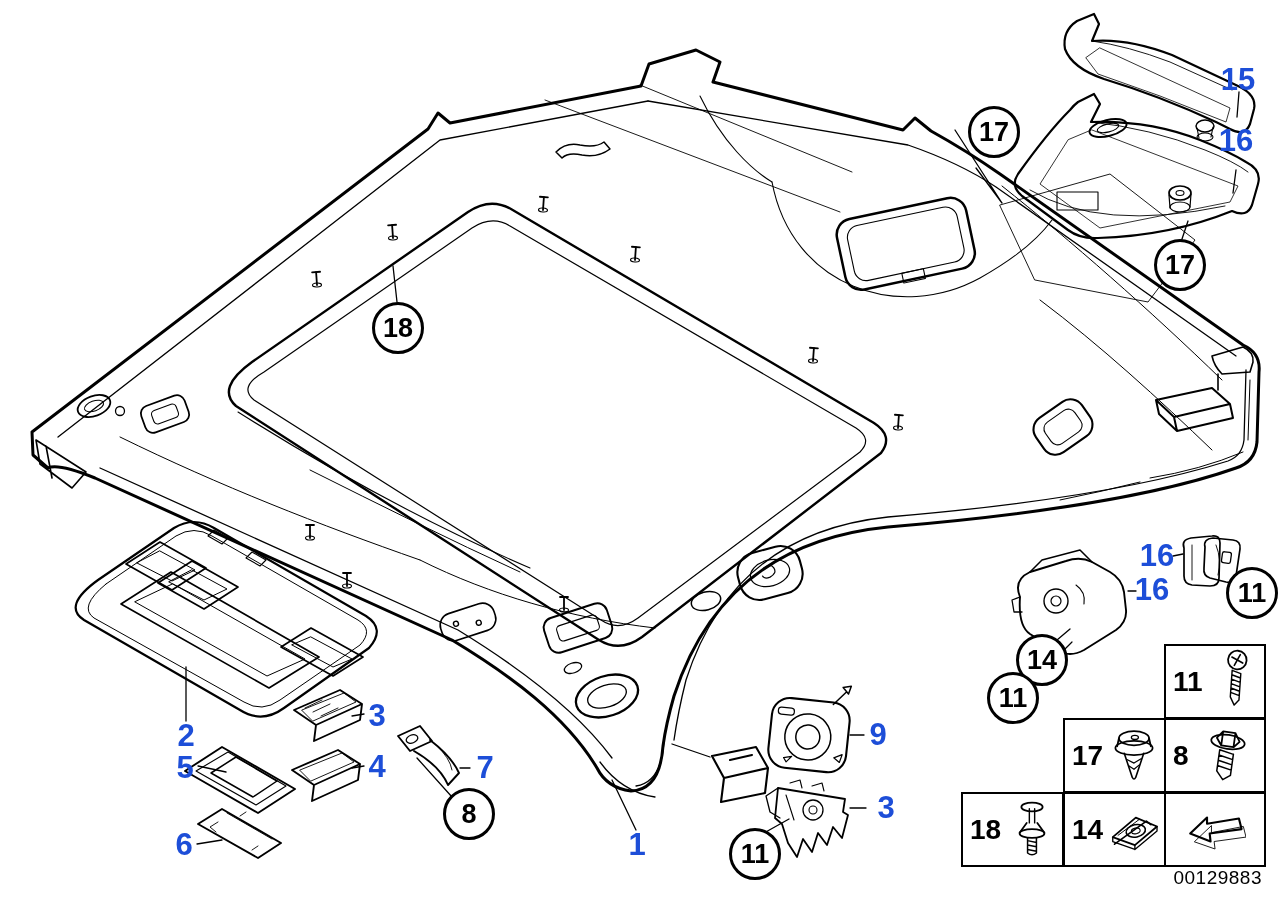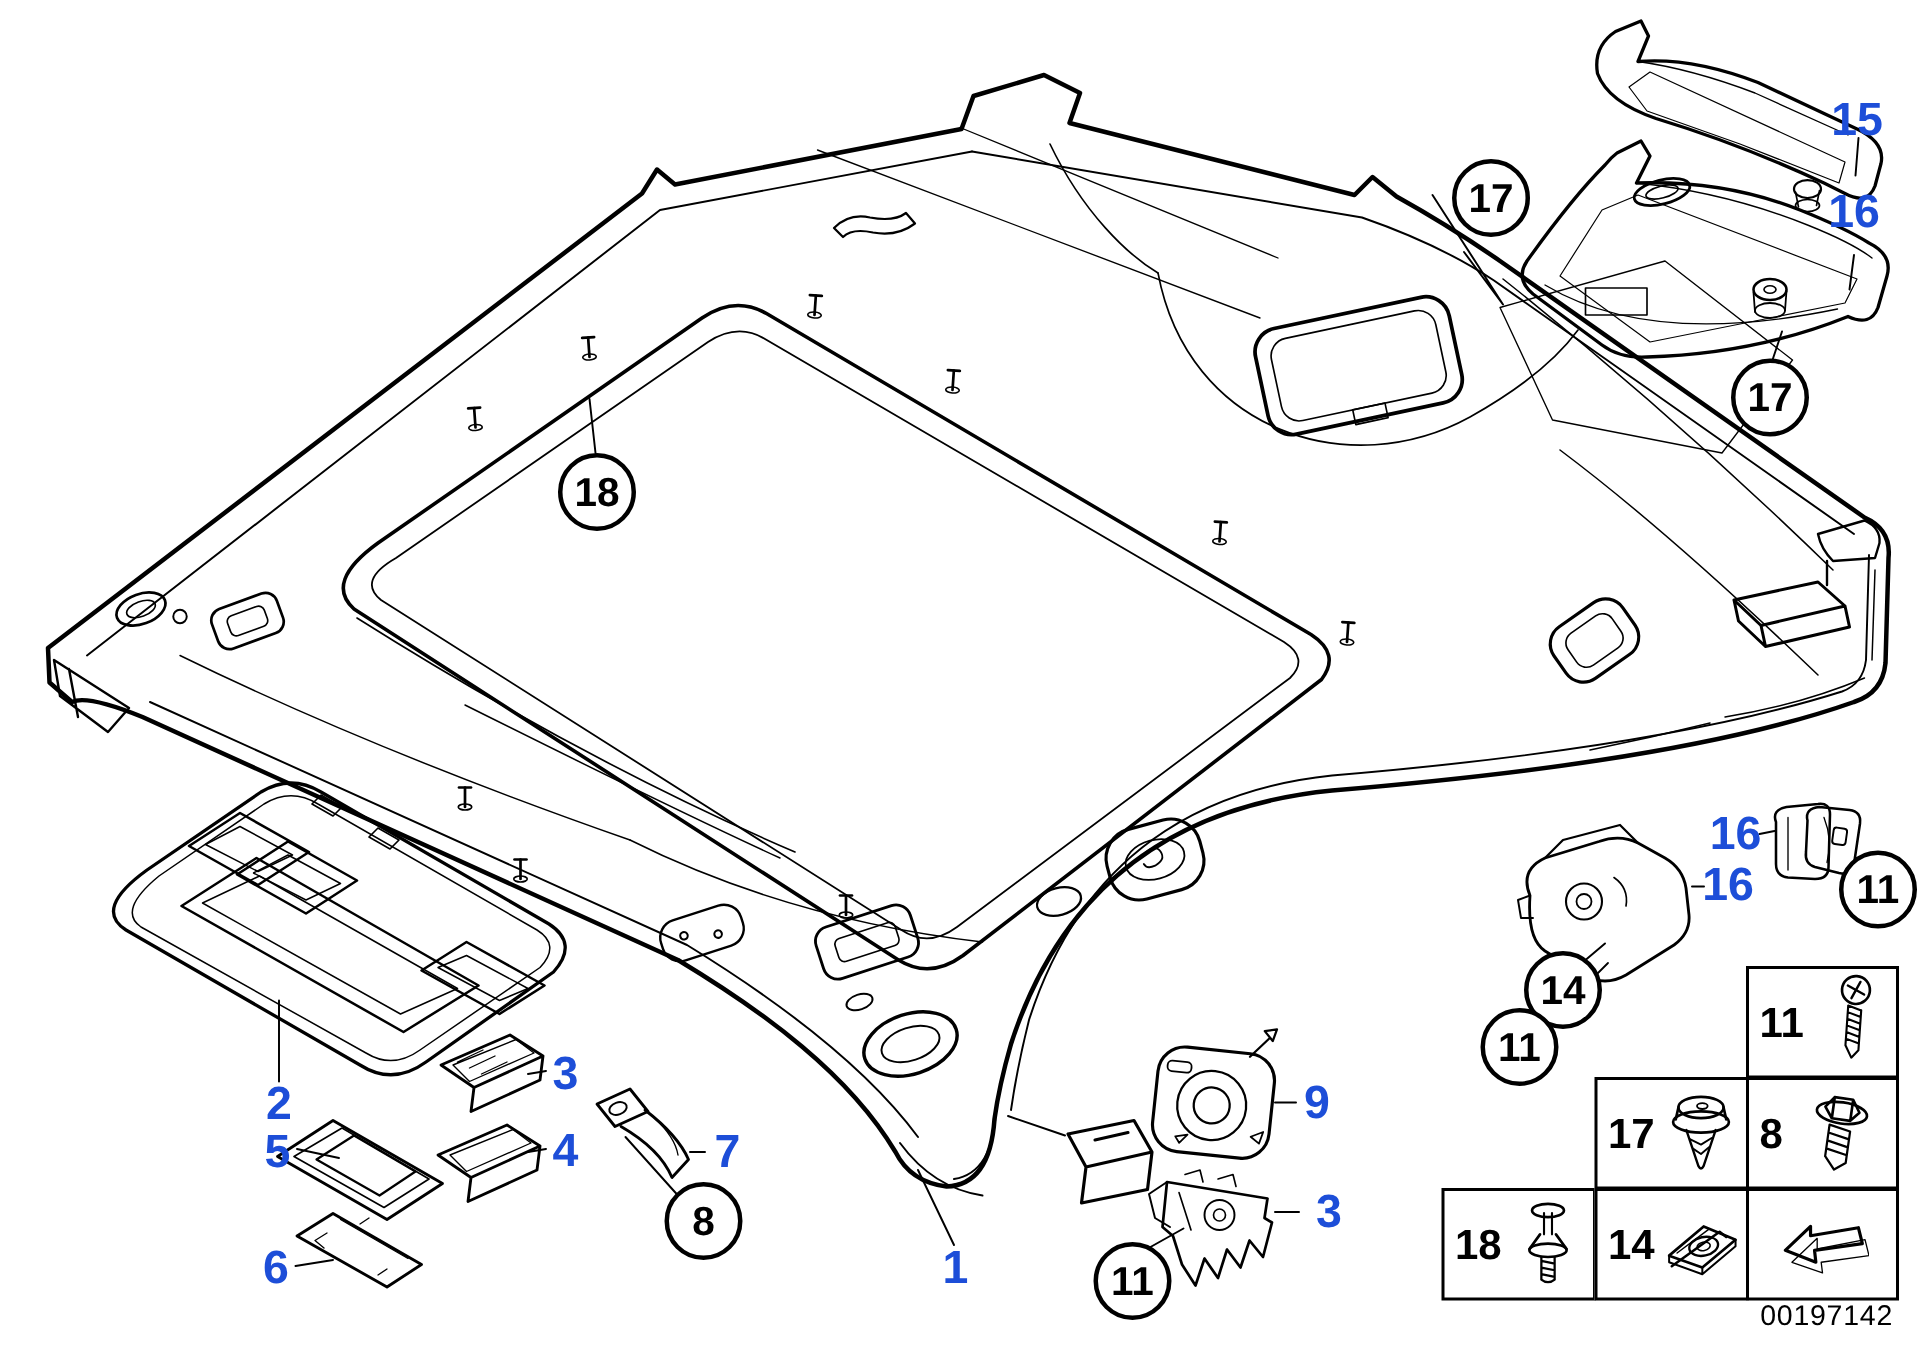--- a/index.html
+++ b/index.html
@@ -319,21 +319,21 @@
 </div>
 <div class="cell" style="left:1164px;top:792px;width:102px;height:75px;">
   <span class="ic">
     <svg viewBox="-35 -37 70 74">
       <path fill="#000" stroke="none" d="M-23 13 L-4 -5 L-4 3 L32 -4 L35 8 L-1 13 L0 21 Z"></path>
       <path fill="#fff" stroke-width="2.4" d="M-28 4 L-9 -14 L-9 -7 L27 -13 L30 -1 L-6 4 L-5 13 Z"></path>
     </svg>
   </span>
 </div>
 
-<div id="dwg">00197142</div>
+<div id="dwg">00129883</div>
 
 <div id="callouts">
       <div class="callout" style="left: 637px; top: 845px;">1</div>
       <div class="callout" style="left: 186px; top: 736px;">2</div>
       <div class="callout" style="left: 377px; top: 716px;">3</div>
       <div class="callout" style="left: 377px; top: 767px;">4</div>
       <div class="callout" style="left: 185px; top: 768px;">5</div>
       <div class="callout" style="left: 184px; top: 845px;">6</div>
       <div class="callout" style="left: 485px; top: 768px;">7</div>
       <div class="callout" style="left: 878px; top: 735px;">9</div>

